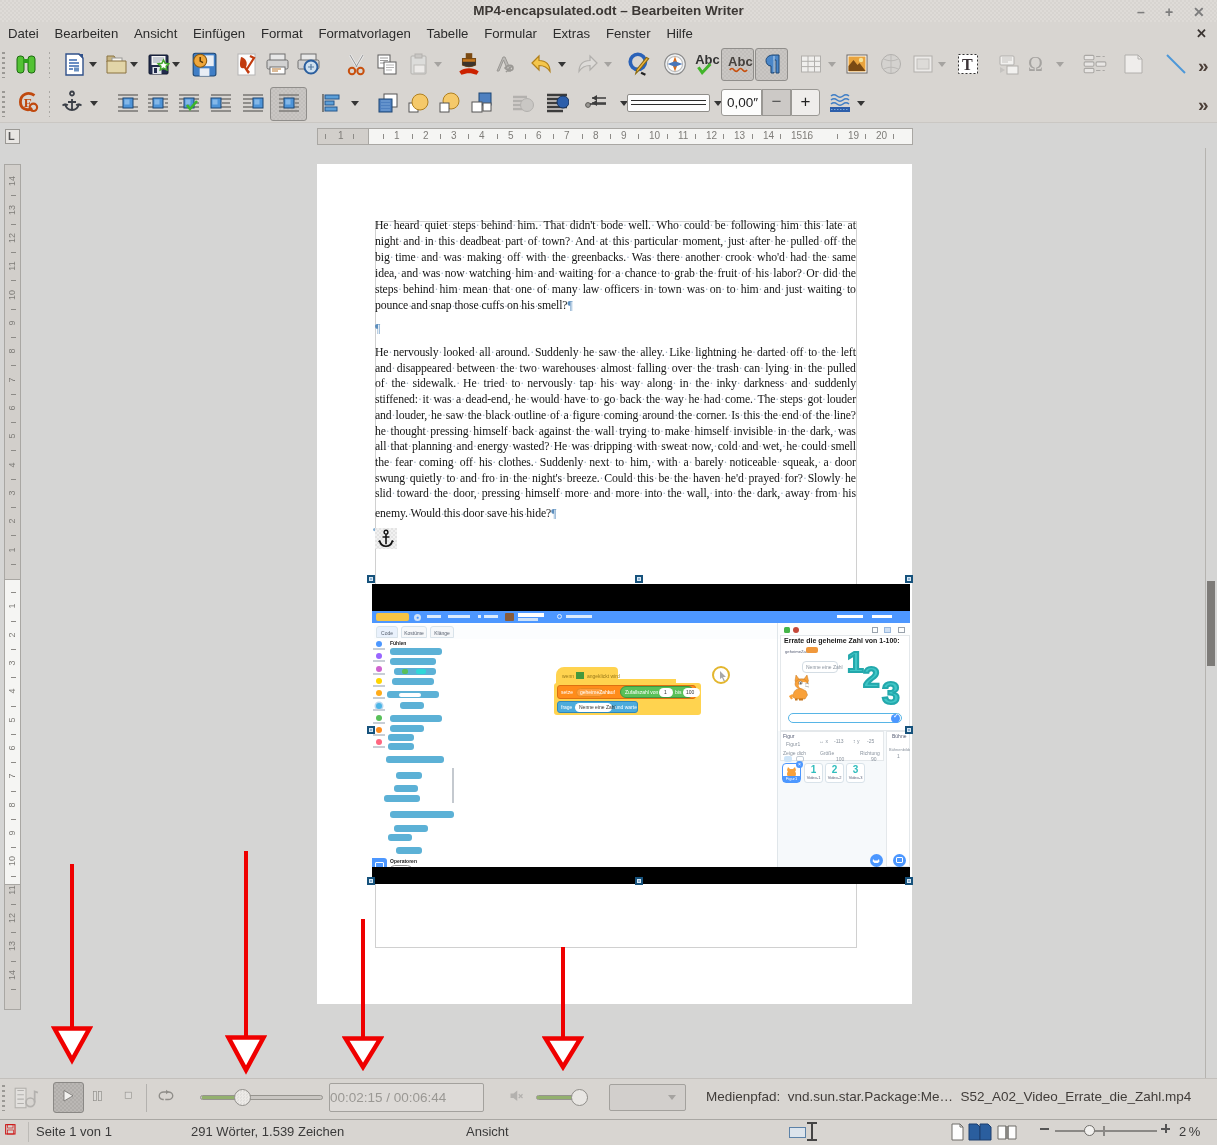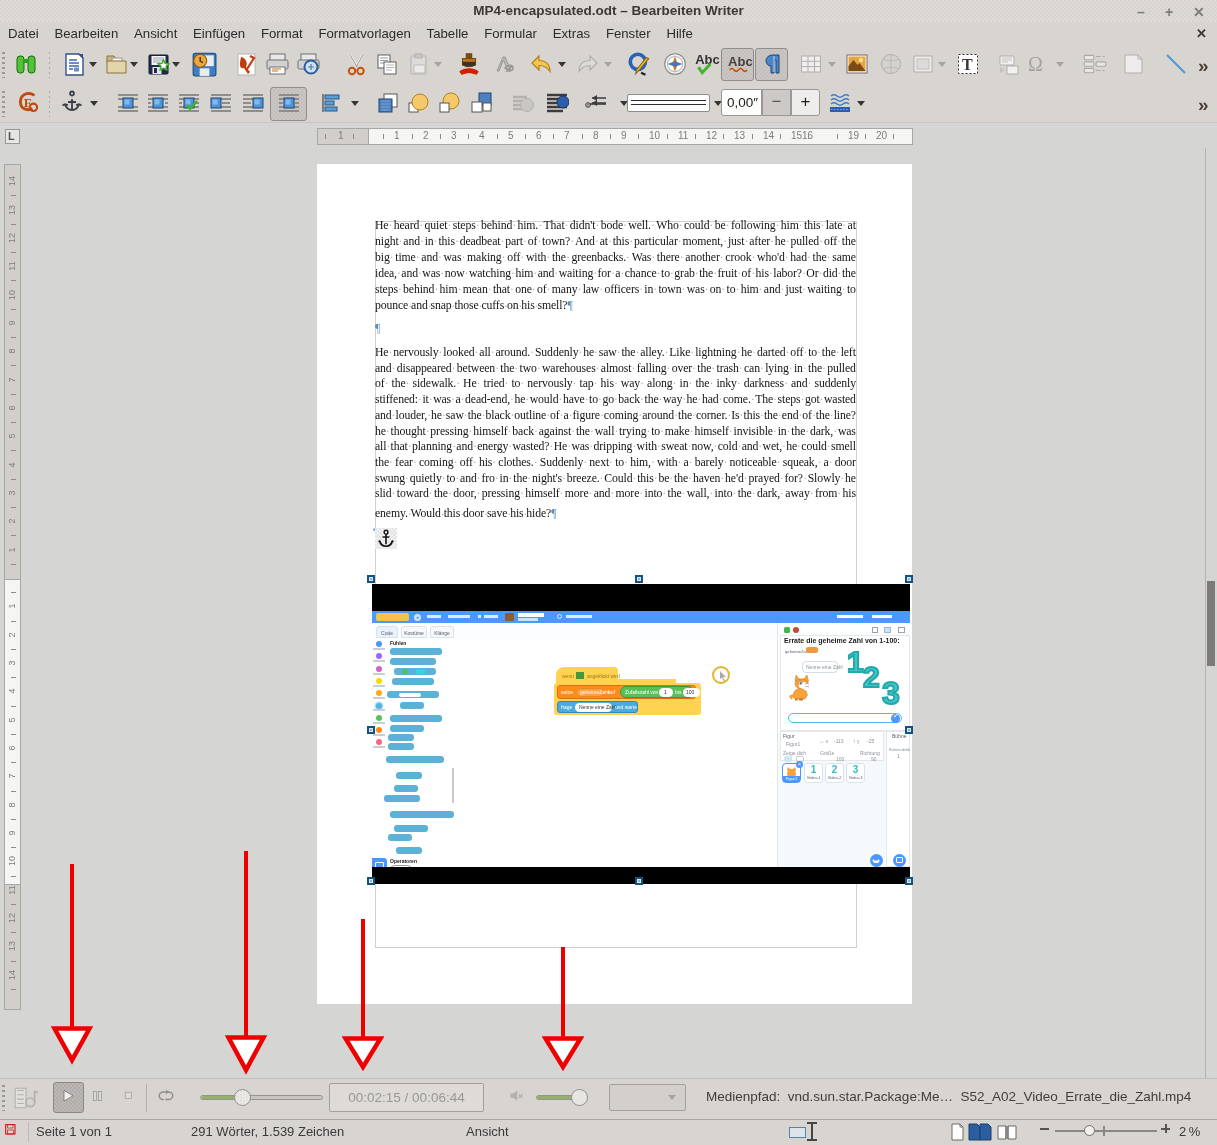--- a/index.html
+++ b/index.html
@@ -628,21 +628,21 @@
       <span>go<i>·</i></span>
       <span>back<i>·</i></span>
       <span>the<i>·</i></span>
       <span>way<i>·</i></span>
       <span>he<i>·</i></span>
       <span>had<i>·</i></span>
       <span>come.<i>·</i></span>
       <span>The<i>·</i></span>
       <span>steps<i>·</i></span>
       <span>got<i>·</i></span>
-      <span>wasted</span>
+      <span>louder</span>
     </div>
     <div class="tl" style="top:243.8px">
       <span>and<i>·</i></span>
       <span>louder,<i>·</i></span>
       <span>he<i>·</i></span>
       <span>saw<i>·</i></span>
       <span>the<i>·</i></span>
       <span>black<i>·</i></span>
       <span>outline<i>·</i></span>
       <span>of<i>·</i></span>
@@ -988,21 +988,21 @@
     <rect x="2" y="2" width="11" height="11" fill="#dcdad7" stroke="#8f8d89"></rect>
   </svg>
 <div class="abs" style="left:146px;top:1084px;width:1px;height:28px;background:#b3b1ae"></div>
 <svg class="abs" style="left:157px;top:1089px" width="18" height="18" viewBox="0 0 24 24">
     <path d="M3 9a6 5 0 016-5h6M9 14h-1a6 5 0 01-5-5M15 4v0a6 5 0 010 10h-4" fill="none" stroke="#8f8d89" stroke-width="1.8"></path>
     <path d="M12 1l4 3-4 3z" fill="#8f8d89"></path>
   </svg>
 <div class="slider-track" style="left:200px;top:1095px;width:123px"></div>
 <div class="abs" style="left:202px;top:1096px;width:34px;height:3px;background:#93b06e"></div>
 <div class="abs" style="left:234px;top:1089px;width:17px;height:17px;border-radius:50%;background:#e8e6e3;border:1px solid #908e8a;background-image:repeating-conic-gradient(#eceae7 0 25%,#e2e0dd 0 50%);background-size:3px 3px"></div>
-<div class="abs" style="left:329px;top:1083px;width:155px;height:29px;background:#dddad7;border:1px solid #a3a19d;border-radius:2px;color:#999causes;text-align:center;font-size:13.5px;line-height:27px;color:#9a9894">00:02:15 / 00:06:44</div>
+<div class="abs" style="left:329px;top:1083px;width:155px;height:29px;background:#dddad7;border:1px solid #a3a19d;border-radius:2px;color:#999causes;text-align:left;font-size:13.5px;line-height:27px;color:#9a9894">00:02:15 / 00:06:44</div>
 <svg class="abs" style="left:508px;top:1089px" width="20" height="18" viewBox="0 0 24 24">
     <path d="M2 6h4l5-4v14l-5-4H2z" fill="#b3b1ae"></path>
     <path d="M13 7l5 5M18 7l-5 5" stroke="#b3b1ae" stroke-width="1.6"></path>
   </svg>
 <div class="slider-track" style="left:536px;top:1095px;width:52px"></div>
 <div class="abs" style="left:537px;top:1096px;width:38px;height:3px;background:#93b06e"></div>
 <div class="abs" style="left:571px;top:1089px;width:17px;height:17px;border-radius:50%;background:#e8e6e3;border:1px solid #908e8a"></div>
 <div class="abs" style="left:609px;top:1084px;width:77px;height:27px;background:#d2cfcc;border:1px solid #a3a19d;border-radius:2px"></div>
 <div class="dd g" style="left:668px;top:1095px"></div>
 <div class="mtext" style="left:706px">Medienpfad:&nbsp; vnd.sun.star.Package:Me…&nbsp; S52_A02_Video_Errate_die_Zahl.mp4</div>

